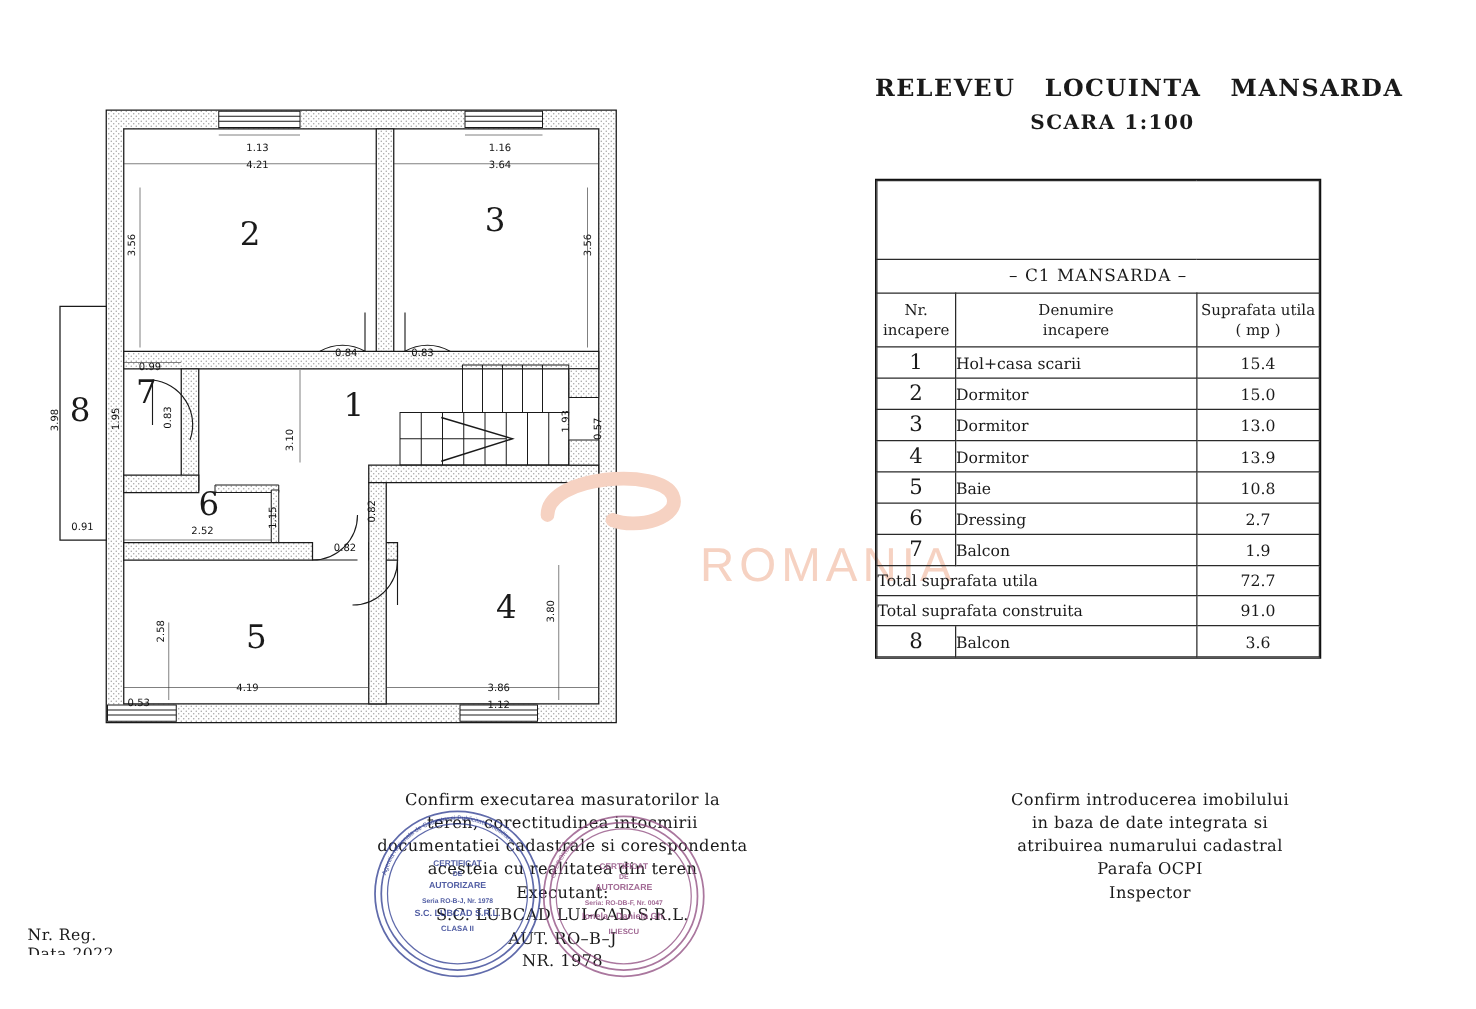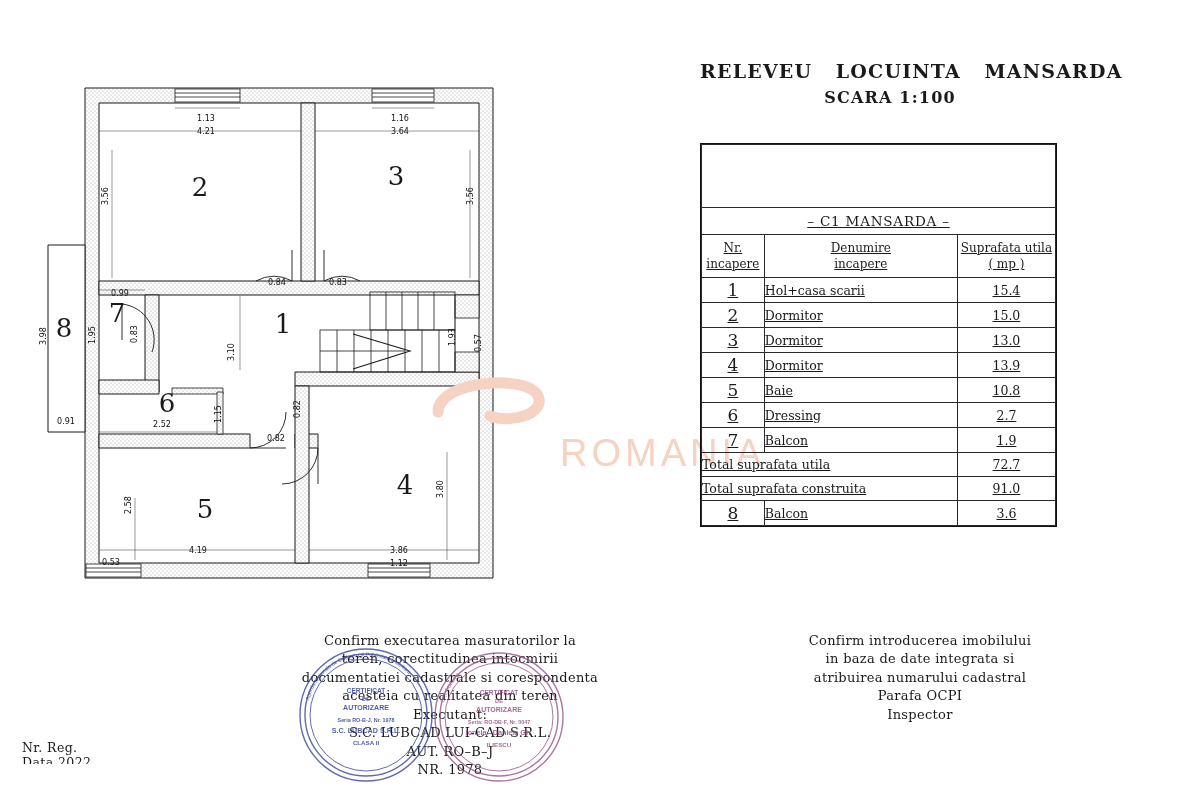--- a/index.html
+++ b/index.html
@@ -10,21 +10,21 @@
 
   
   #doc-title{left:700px;top:60px;width:380px;text-align:center;
     font-size:19px;letter-spacing:1.2px;font-weight:bold;white-space:pre;}
   #doc-scale{left:700px;top:88px;width:380px;text-align:center;
     font-size:16px;letter-spacing:1.2px;font-weight:bold;}
 
   
   #room-table{left:700px;top:143px;width:355px;border:1.4px solid #111;
     background:transparent;border-collapse:collapse;font-size:12.5px;}
-  #room-table table{border-collapse:collapse;width:100%;text-decoration:underline;}
+  #room-table table{border-collapse:collapse;width:100%;}
   #room-table td{border:1px solid #2a2a2a;padding:0;vertical-align:middle;}
   .blankrow td{height:62px;border-left:none;border-right:none;border-top:none;}
   .sec-title{text-align:center;height:26px;font-size:13.5px;letter-spacing:.8px;}
   .c-nr{width:62px;text-align:center;margin-left:28px;}
   .c-name{width:195px;text-align:left;padding-left:12px;}
   .c-area{width:98px;text-align:center;}
   .hdr td{height:42px;font-size:12px;line-height:1.35;text-align:center;}
   .hdr .c-name{text-align:center;padding-left:0;margin-top:20px;}
   .rowline td{height:24px;}
   .rnum{font-size:17px;}

